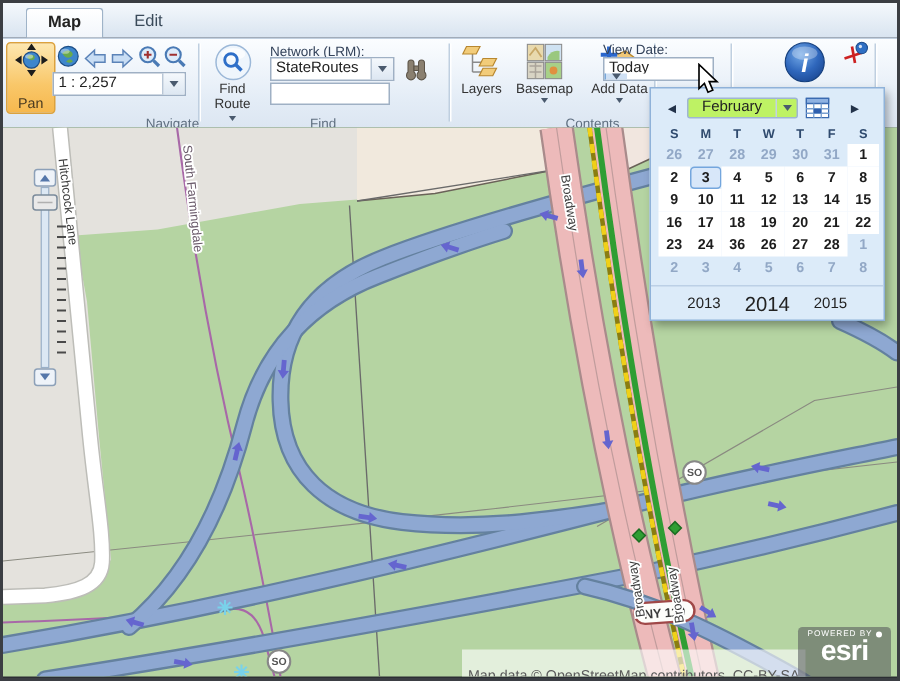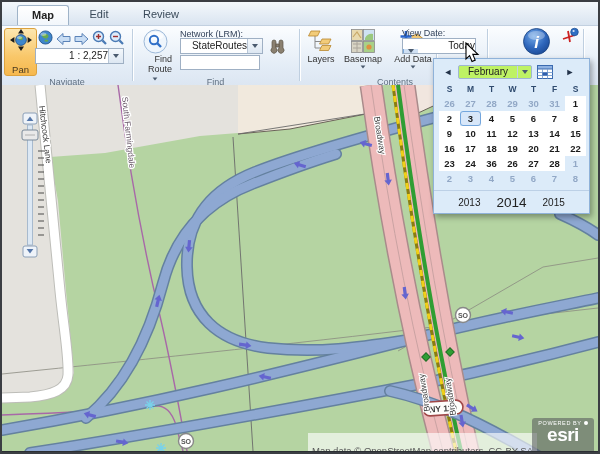--- a/index.html
+++ b/index.html
@@ -15,21 +15,21 @@
   
   .toolbar{position:relative;height:59px;background:linear-gradient(#fbfdff,#e3ecf6 70%,#dce6f2);
            border-bottom:1px solid #9fb0c4;}
   .grouplabel{position:absolute;top:51px;font-size:9px;color:#5f6f80;text-align:center;}
   .divider{position:absolute;top:3px;height:52px;width:1px;background:#bfcfe0;box-shadow:1px 0 0 #fff;}
   .pan-btn{position:absolute;left:2px;top:2px;width:31px;height:46px;
            background:linear-gradient(#fde7b0,#f9c769 60%,#f6b84e);border:1px solid #dca23e;border-radius:3px;
            display:flex;flex-direction:column;align-items:center;justify-content:space-between;gap:1px;}
   .pan-btn span{font-size:9.5px;color:#4a3a20;}
   .iconbtn{position:absolute;width:17px;height:17px;display:flex;align-items:center;justify-content:center;}
-  .combo{position:absolute;display:flex;background:#fff;border:1px solid #9fb0c4;height:16px;box-sizing:border-box;text-align:right;}
+  .combo{position:absolute;display:flex;background:#fff;border:1px solid #9fb0c4;height:16px;box-sizing:border-box;}
   .combo .val{flex:1;font-size:10px;line-height:14px;padding-left:3px;color:#222;white-space:nowrap;overflow:hidden;}
   .combo .btn{width:14px;background:linear-gradient(#f4f8fc,#dde7f2);border-left:1px solid #b8c6d6;
               display:flex;align-items:center;justify-content:center;}
   .combo .btn.hot{background:#cfe0f4;border-left:1px solid #7aa8d8;}
   .caret{width:0;height:0;border-left:3.5px solid transparent;border-right:3.5px solid transparent;border-top:4px solid #4a5a6e;}
   .tb-btn{position:absolute;display:flex;flex-direction:column;align-items:center;font-size:9px;color:#333;}
   .tb-btn .lbl{margin-top:1px;white-space:nowrap;}
   .fieldlabel{position:absolute;font-size:9px;color:#33425a;}
   .textinput{position:absolute;background:#fff;border:1px solid #9fb0c4;height:15px;box-sizing:border-box;font-size:10px;}
   
@@ -67,21 +67,20 @@
   svg text{font-family:"Liberation Sans",sans-serif;}
 </style>
 </head>
 <body>
 
 <div class="window">
 
   <div class="tabbar">
     <div class="tab active" style="left:15px;width:50px;">Map</div>
     <div class="tab" style="left:70px;width:54px;">Edit</div>
-    <div class="tab" style="left:128px;width:62px;">Review</div>
   </div>
 
   <div class="toolbar">
 
     <div class="pan-btn">
       <svg width="22" height="22" viewBox="0 0 22 22">
         <path d="M11,0 L8,4.4 L14,4.4 Z M11,22 L8,17.6 L14,17.6 Z M0,11 L4.4,8 L4.4,14 Z M22,11 L17.6,8 L17.6,14 Z" fill="#1c1c1c"></path>
         <circle cx="11" cy="11" r="5.4" fill="#3e86cc" stroke="#1d4e86" stroke-width="0.8"></circle>
         <path d="M8,9 q2,-2.4 4.5,-1 q1.5,1.2 0,2.6 q-2.6,1.6 -4.5,-1.6 Z" fill="#69aa4e"></path>
         <ellipse cx="9.4" cy="8.6" rx="2.6" ry="1.5" fill="#ffffff" opacity="0.45"></ellipse>
@@ -118,31 +117,31 @@
         <line x1="10.4" y1="10.4" x2="14" y2="14" stroke="#4a7ab5" stroke-width="2.2"></line>
         <path d="M4,6.5 H9" stroke="#a03030" stroke-width="1.4"></path>
       </svg>
     </div>
     <div class="combo" style="left:33px;top:22px;width:89px;">
       <div class="val">1 : 2,257</div>
       <div class="btn">
           <div class="caret"></div>
         </div>
     </div>
-    <div class="grouplabel" style="left:0;width:130px;">Navigate</div>
+    <div class="grouplabel" style="left:0;width:130px;padding-left:48px;">Navigate</div>
     <div class="divider" style="left:130px;"></div>
 
     <div class="tb-btn" style="left:136px;top:3px;width:34px;">
       <svg width="25" height="25" viewBox="0 0 25 25">
         <circle cx="12.5" cy="12.5" r="11.5" fill="#eef5fc" stroke="#9cb8d8" stroke-width="1"></circle>
         <ellipse cx="12.5" cy="7" rx="8" ry="4" fill="#fff" opacity="0.7"></ellipse>
         <circle cx="11" cy="11" r="4.2" fill="none" stroke="#2f6fc8" stroke-width="1.9"></circle>
         <line x1="14.2" y1="14.2" x2="18" y2="18" stroke="#2f6fc8" stroke-width="2.4"></line>
       </svg>
-      <div class="lbl" style="white-space:normal;text-align:right;line-height:1.1;">Find Route</div>
+      <div class="lbl" style="white-space:normal;text-align:center;line-height:1.1;">Find Route</div>
       <div class="caret" style="margin-top:2px;transform:scale(.8);"></div>
     </div>
     <div class="fieldlabel" style="left:178px;top:3px;">Network (LRM):</div>
     <div class="combo" style="left:178px;top:12px;width:83px;">
       <div class="val">StateRoutes</div>
       <div class="btn">
           <div class="caret"></div>
         </div>
     </div>
     <div class="iconbtn" style="left:266px;top:12px;width:19px;">

